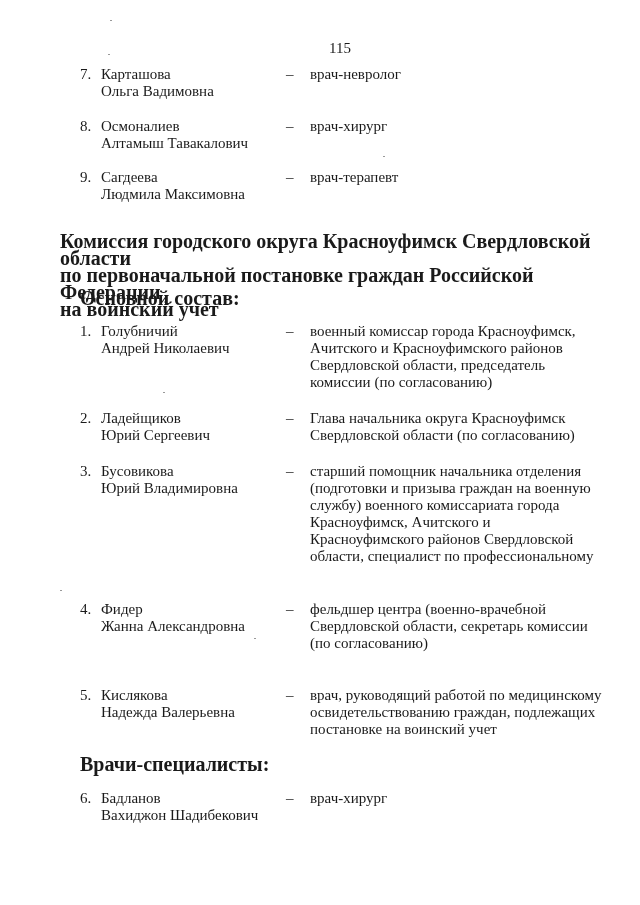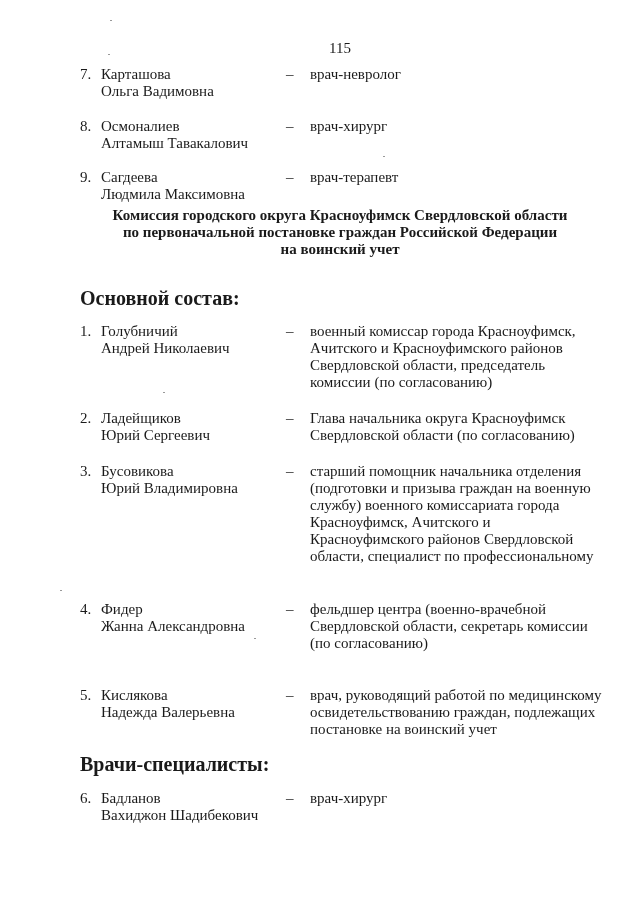--- a/index.html
+++ b/index.html
@@ -5,21 +5,21 @@
   html, body { margin: 0; padding: 0; background: #ffffff; }
   body { width: 640px; height: 905px; position: relative; overflow: hidden;
          font-family: "Liberation Serif", "DejaVu Serif", serif; color: #1a1a1a; font-size: 15px; line-height: 17px; }
   .page-num { position: absolute; top: 40px; left: 0; width: 680px; text-align: center; font-size: 15px; }
   .entry { position: absolute; left: 80px; width: 540px; }
   .entry .num { position: absolute; left: 0; top: 0; width: 20px; }
   .entry .name { position: absolute; left: 21px; top: 0; width: 180px; }
   .entry .dash { position: absolute; left: 206px; top: 0; }
   .entry .role { position: absolute; left: 230px; top: 0; width: 300px; }
   .name span, .role span { display: block; white-space: nowrap; }
-  .title { position: absolute; top: 207px; left: 60px; width: 560px; text-align: center; font-weight: bold; font-size: 15px; line-height: 17px; }
+  .title { position: absolute; top: 233px; left: 60px; width: 560px; font-weight: bold; font-size: 20px; line-height: 17px; }
   .title span { display: block; }
   .section { position: absolute; left: 80px; font-weight: bold; font-size: 20px; }
   .speck { position: absolute; width: 2px; height: 1px; background: #999; }
 </style>
 </head>
 <body>
 
 <div class="page-num">115</div>
 
 <div class="entry" style="top:66px">

